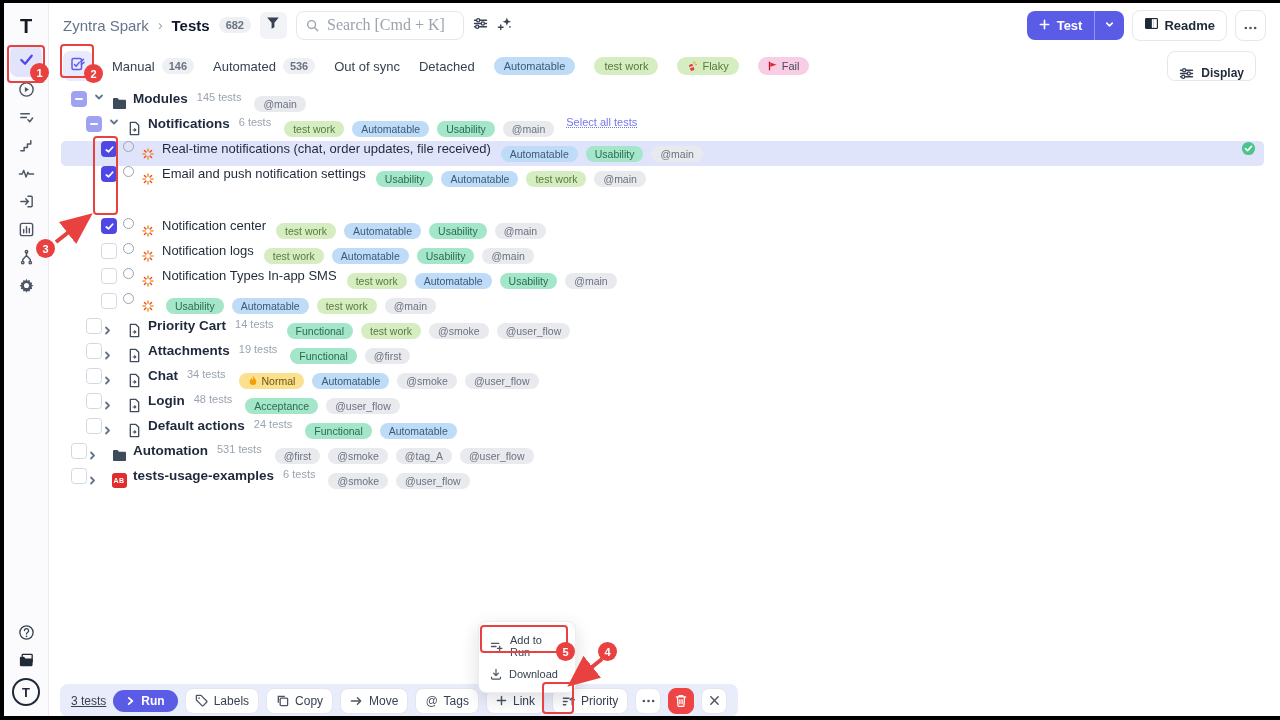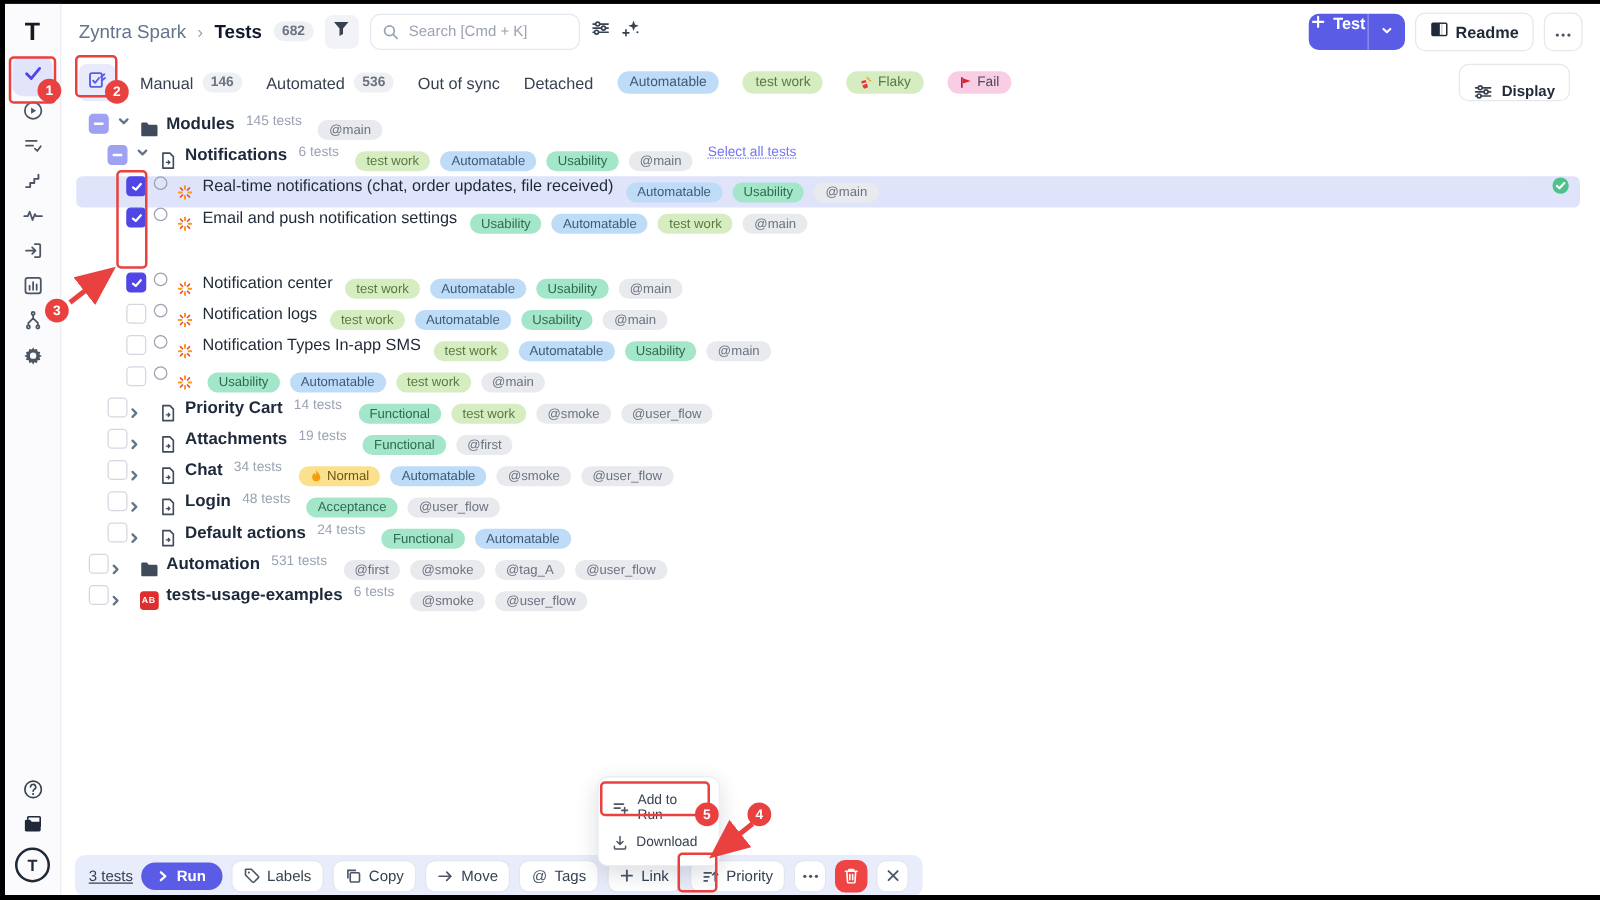--- a/index.html
+++ b/index.html
@@ -15,26 +15,26 @@
   .sb-circle{width:24px;height:24px;border:2px solid #1f2937;border-radius:50%;display:flex;align-items:center;justify-content:center;font-weight:700;font-size:13px;color:#1f2937;margin:2px 0 10px}
   
   .main{flex:1;position:relative;overflow:hidden}
   .topbar{height:44px;display:flex;align-items:center;padding:0 14px;gap:9px}
   .crumb-project{font-size:15px;color:#64748b}
   .crumb-sep{color:#9ca3af;font-size:14px}
   .crumb-section{font-size:15px;font-weight:700;color:#0f172a}
   .pill{background:#eef0f3;color:#6b7280;font-size:11px;padding:2px 7px;border-radius:9px;font-weight:600}
   .icon-sq{width:27px;height:27px;border-radius:6px;background:#f1f3f6;display:flex;align-items:center;justify-content:center}
   .search{width:148px;height:27px;border:1px solid #e2e8f0;border-radius:8px;display:flex;align-items:center;gap:6px;padding:0 9px;background:#fff}
-  .search input{border:0;outline:0;font-size:12px;color:#15803d;width:100%;background:transparent;font-family:Liberation Sans, sans-serif}
+  .search input{border:0;outline:0;font-size:16px;color:#15803d;width:100%;background:transparent;font-family:Liberation Serif, serif}
   .search input::placeholder{color:#9aa3af}
   .tb-ico{display:flex;align-items:center;color:#374151}
   .tb-right{margin-left:auto;display:flex;gap:8px;align-items:center}
   .btn-test{display:flex;background:#5a5ce6;color:#fff;border-radius:8px;height:29px;align-items:center;font-size:13px;font-weight:600}
-  .btn-test .main-part{padding:0 2px;display:flex;gap:7px;border-right:1px solid rgba(255,255,255,.35);height:100%}
+  .btn-test .main-part{padding:0 12px;display:flex;gap:7px;align-items:center;border-right:1px solid rgba(255,255,255,.35);height:100%}
   .btn-test .dd{padding:0 9px;display:flex;align-items:center;height:100%}
   .btn-ghost{display:flex;align-items:center;gap:5px;border:1px solid #e4e7ec;background:#fff;border-radius:8px;height:29px;padding:0 11px;font-size:13px;font-weight:600;color:#1f2937}
   .btn-sq{width:29px;justify-content:center;padding:0}
   
   .filterbar{height:38px;display:flex;align-items:center;gap:19px;padding:0 14px}
   .fb-icon{width:30px;height:30px;background:#e9eafc;border-radius:7px;display:flex;align-items:center;justify-content:center}
   .fb-item{font-size:13px;color:#374151;display:flex;gap:7px;align-items:center}
   .chip{font-size:11px;padding:3px 10px;border-radius:10px;display:inline-flex;align-items:center;gap:4px;color:#374151;white-space:nowrap}
   .c-blue{background:#bedcf7;color:#3d5a78}
   .c-green{background:#d6edc1;color:#587a3e}

